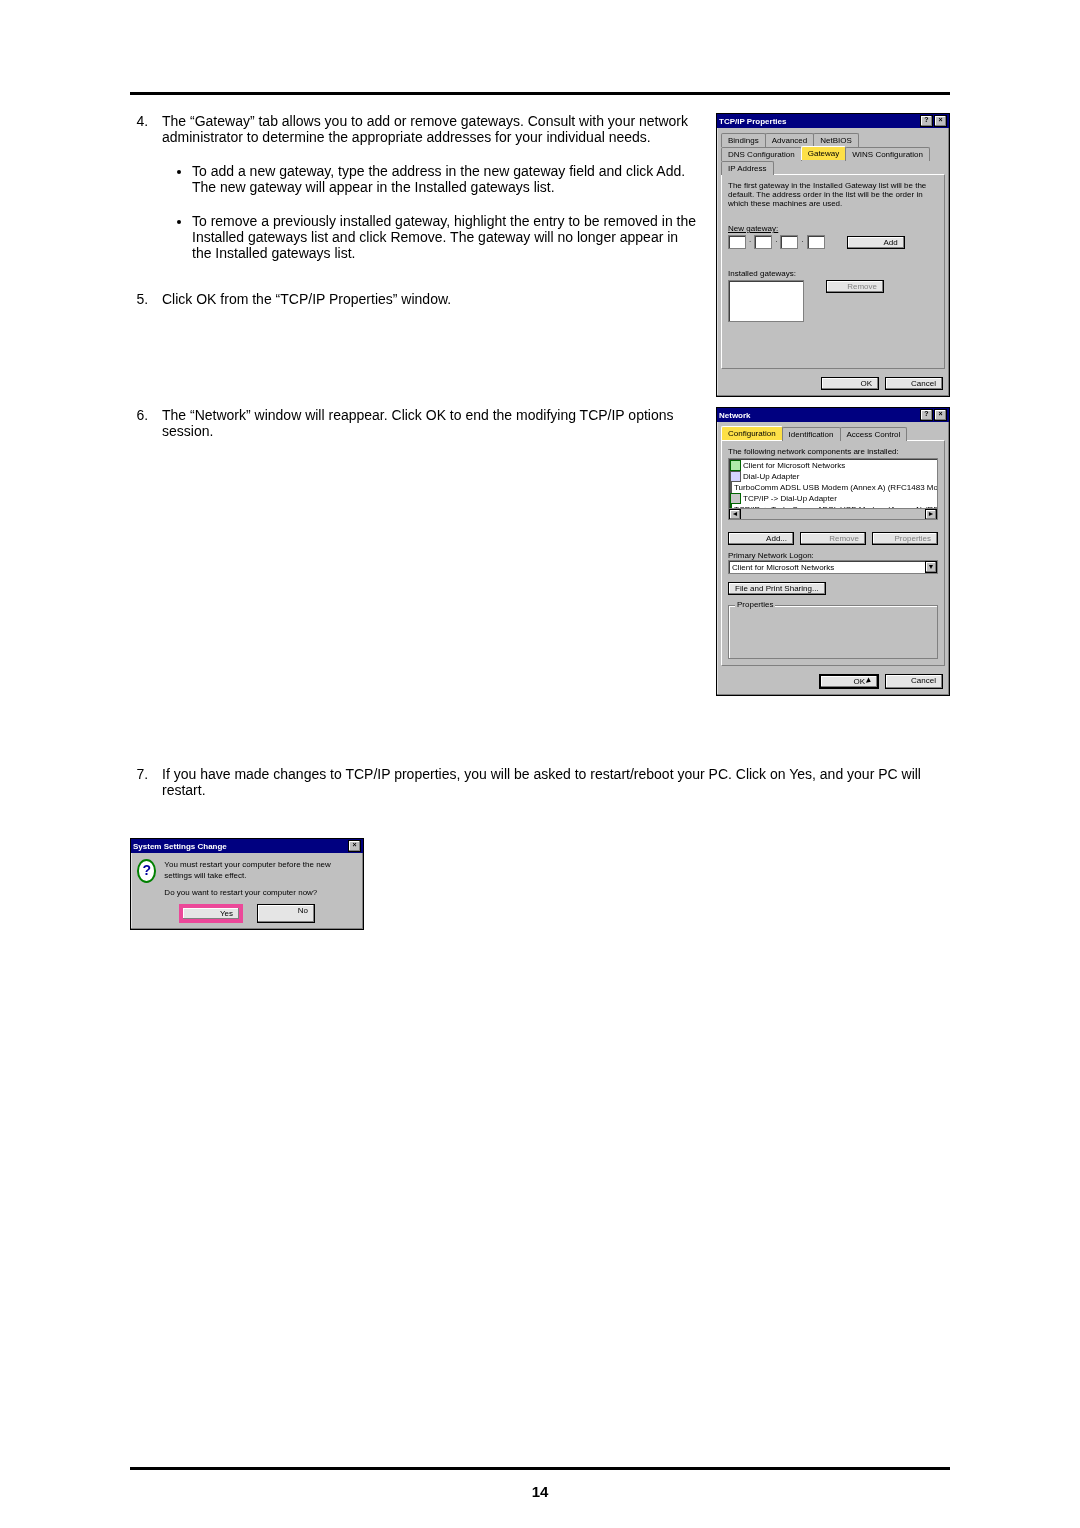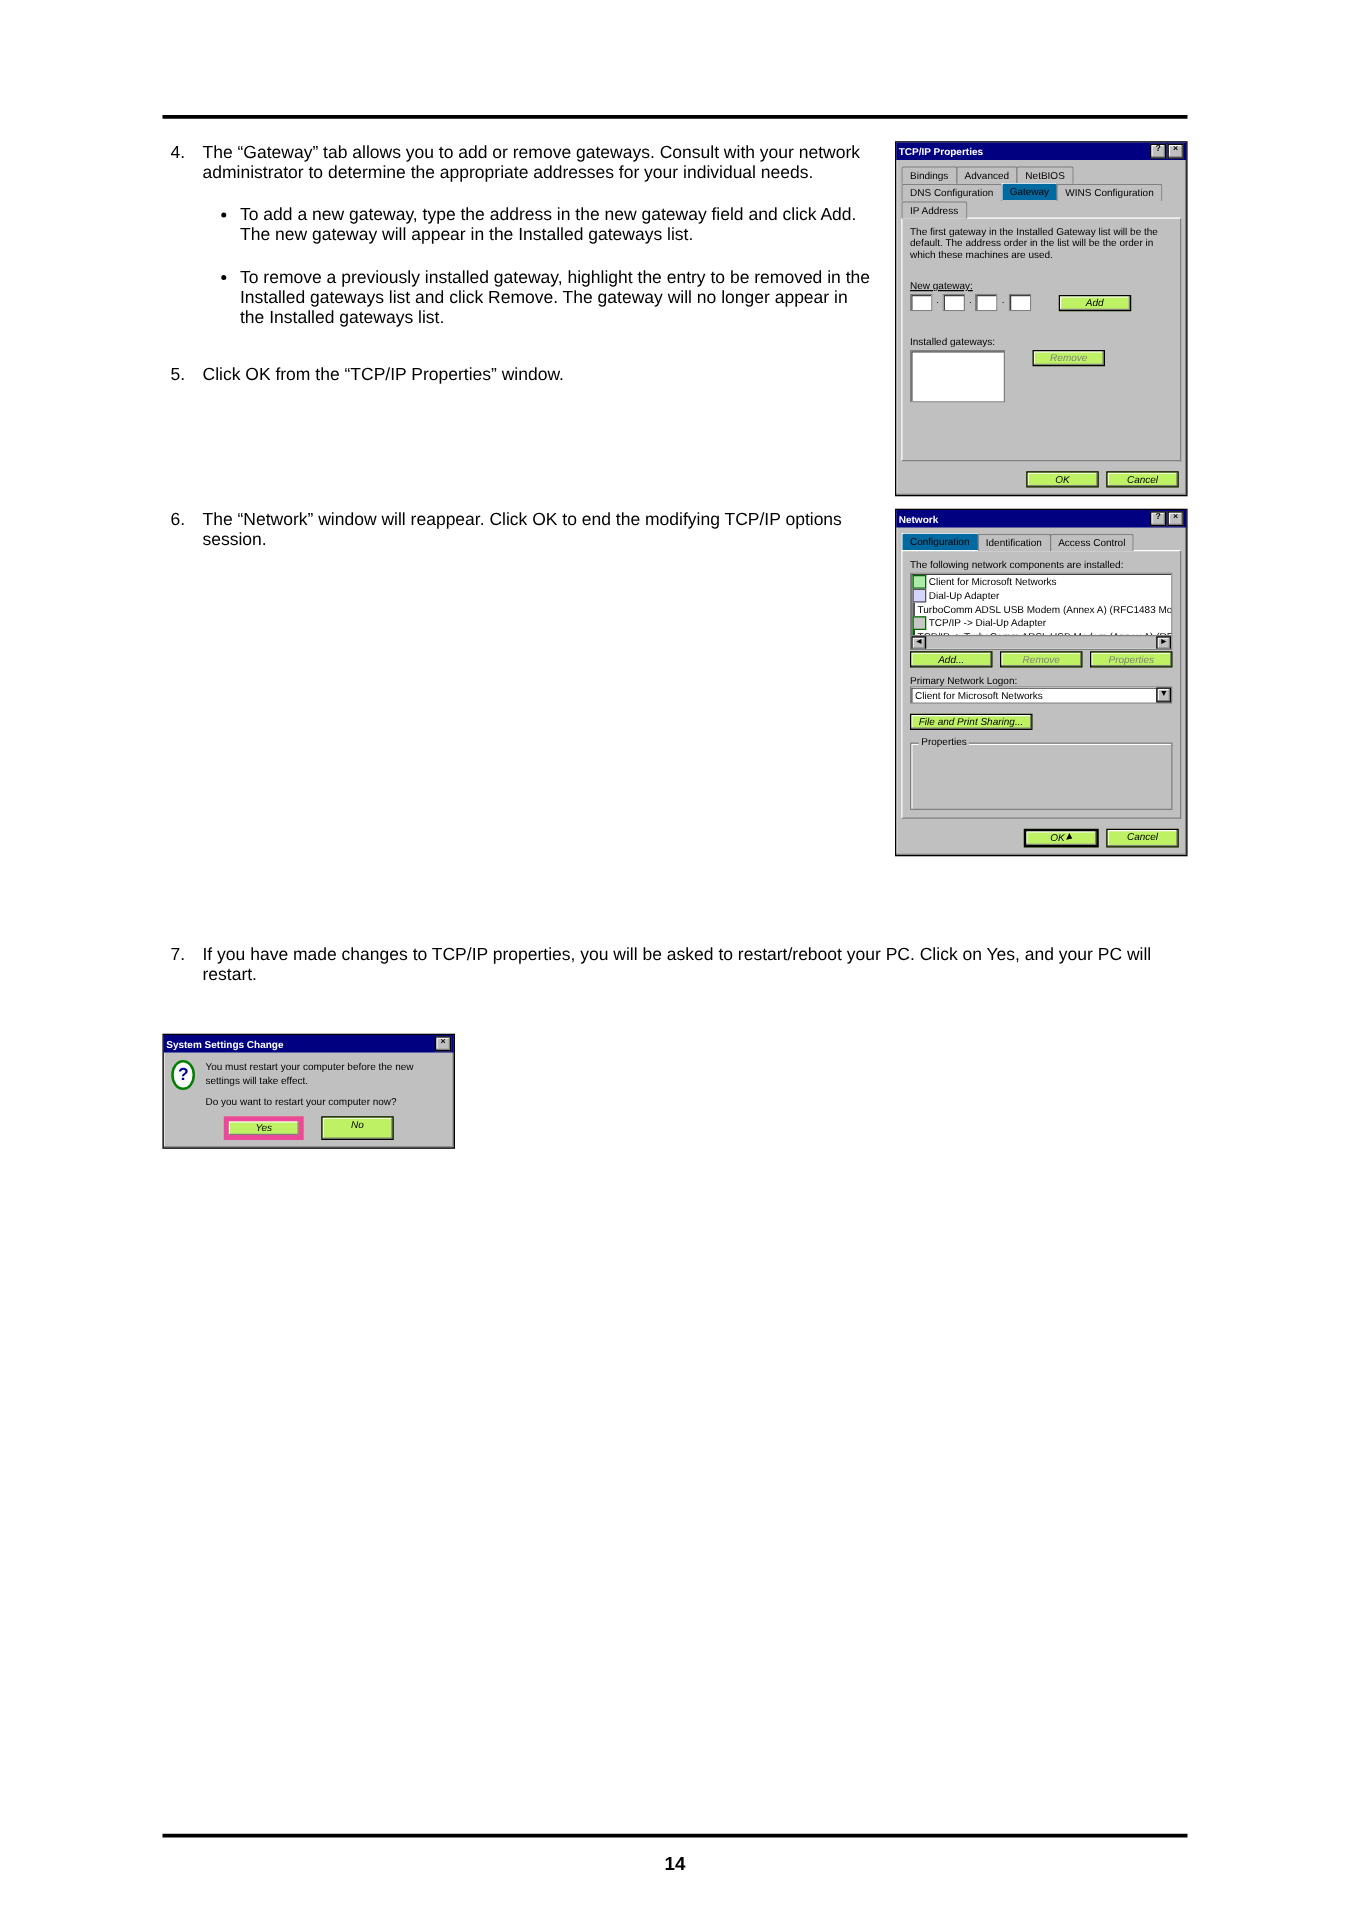--- a/index.html
+++ b/index.html
@@ -116,44 +116,43 @@
     background: #c0c0c0;
     border: 1px solid #808080;
     border-bottom: none;
     border-top-left-radius: 2px;
     border-top-right-radius: 2px;
     margin-right: -1px;
     position: relative;
     top: 1px;
   }
   .tab.active {
-    background: #0369a1;
+    background: #fde047;
     border-color: #fff #808080 #c0c0c0 #fff;
     top: 0;
     z-index: 2;
   }
   .tabpanel {
     margin: 0 4px 4px 4px;
     padding: 6px;
     background: #c0c0c0;
     border: 1px solid #808080;
     border-top-color: #fff;
     border-left-color: #fff;
     font-size: 8px;
   }
   .btn98 {
     display: inline-block;
     min-width: 44px;
     padding: 1px 6px;
-    background: #bef264;
+    background: #e5e5e5;
     border: 1px solid #000;
     box-shadow: inset -1px -1px 0 #808080, inset 1px 1px 0 #fff;
     font-size: 8px;
-    text-align: center;
-    font-style: italic;
+    text-align: right;
   }
   .btn98.disabled { color: #808080; }
   .field-row { display: flex; align-items: center; gap: 4px; }
   .ip-box {
     display: flex;
     gap: 2px;
   }
   .ip-seg {
     width: 16px;
     height: 12px;
@@ -414,21 +413,21 @@
               <div class="net-item">
                   <span class="ico proto"></span>
                   <span>TCP/IP -&gt; TurboComm ADSL USB Modem (Annex A) (RFC14</span>
                 </div>
               <div class="hscroll">
                 <span class="arrow">◄</span>
                 <span class="arrow">►</span>
               </div>
             </div>
 
-            <div class="field-row" style="gap:6px; margin-top:1px;">
+            <div class="field-row" style="gap:6px; margin-top:12px;">
               <span class="btn98" style="flex:1;"><span class="underline-hot">Add...</span></span>
               <span class="btn98 disabled" style="flex:1;"><span class="underline-hot">Remove</span></span>
               <span class="btn98 disabled" style="flex:1;"><span class="underline-hot">Properties</span></span>
             </div>
 
             <div style="margin-top:6px;">Primary Network Logon:</div>
             <div class="dropdown">
               <span>Client for Microsoft Networks</span>
               <span class="dd-arrow">▼</span>
             </div>

